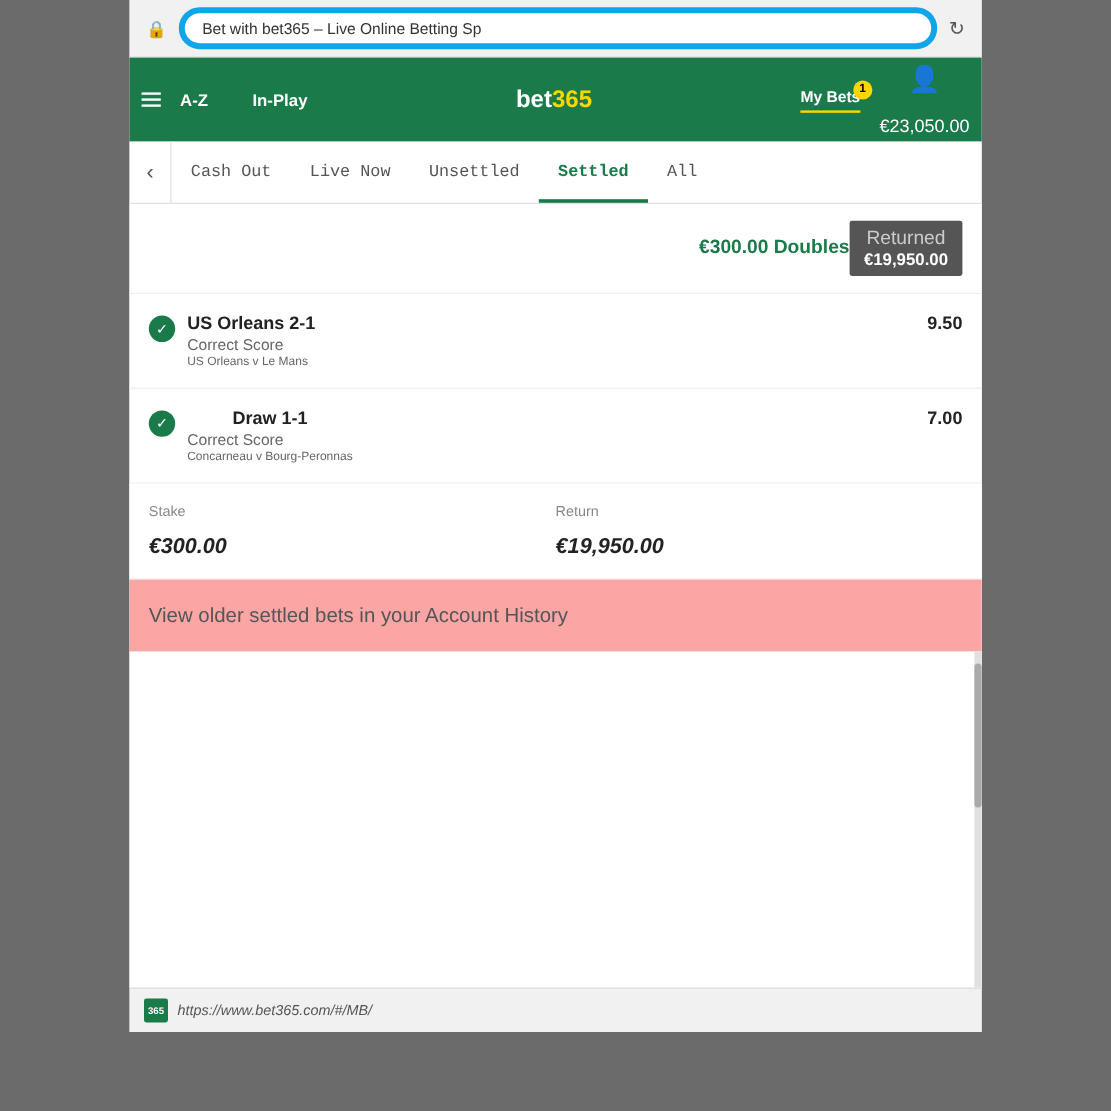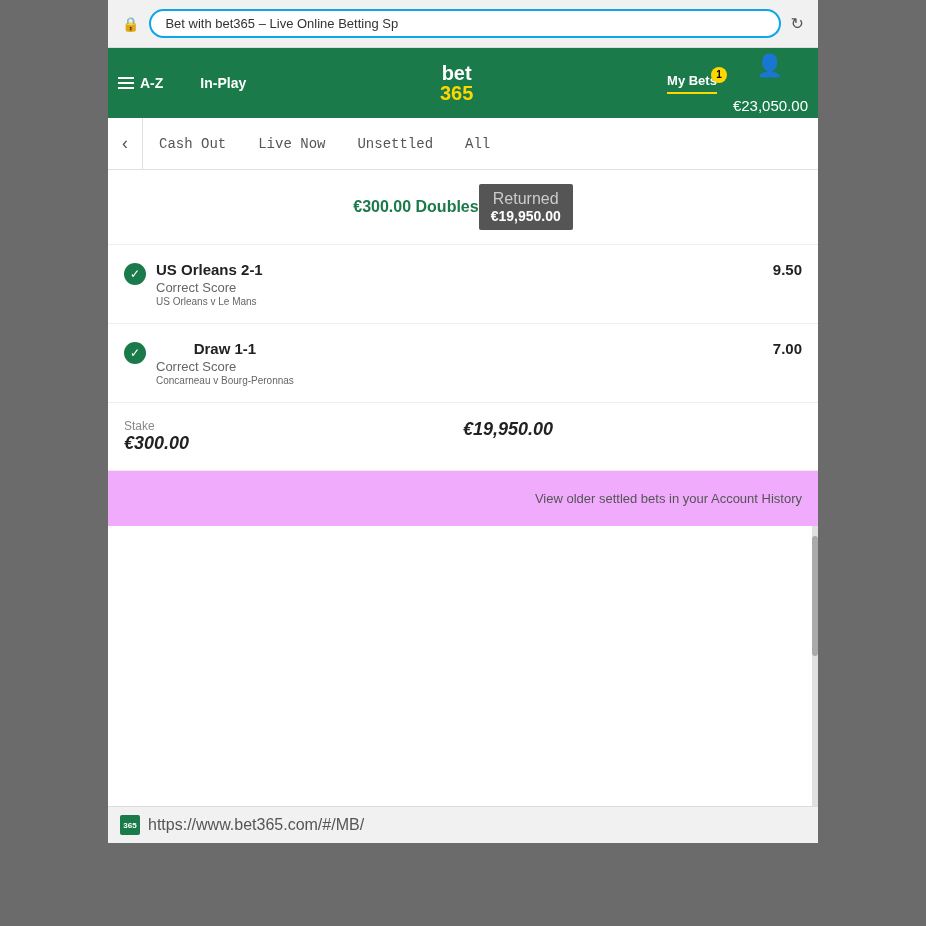--- a/index.html
+++ b/index.html
@@ -32,21 +32,21 @@
     }
 
     .lock-icon {
       font-size: 14px;
       color: #555;
     }
 
     .url-bar {
       flex: 1;
       background: #fff;
-      border: 2px solid #0ea5e9;
+      border: 5px solid #0ea5e9;
       border-radius: 20px;
       padding: 5px 14px;
       font-size: 13px;
       color: #333;
       overflow: hidden;
       text-overflow: ellipsis;
       white-space: nowrap;
     }
 
     .refresh-icon {
@@ -60,21 +60,21 @@
       background: #1a7a4a;
       display: flex;
       align-items: center;
       padding: 0 10px;
       height: 70px;
     }
 
     .nav-az {
       display: flex;
       align-items: center;
-      gap: 6px;
+      gap: 16px;
       color: #fff;
       font-size: 14px;
       font-weight: bold;
       cursor: pointer;
     }
 
     .hamburger-icon {
       display: flex;
       flex-direction: column;
       gap: 3px;
@@ -97,21 +97,21 @@
 
     .logo-container {
       flex: 1;
       display: flex;
       justify-content: center;
       align-items: center;
     }
 
     .logo {
       display: flex;
-      flex-direction: column;
+      flex-direction: row;
       align-items: center;
       line-height: 1;
     }
 
     .logo-bet {
       color: #fff;
       font-size: 20px;
       font-weight: 900;
     }
 
@@ -225,21 +225,21 @@
     }
 
     
     .bet-card {
       background: #fff;
       margin: 0;
     }
 
     .bet-header {
       display: flex;
-      justify-content: center;
+      justify-content: flex-end;
       align-items: center;
       padding: 14px 16px;
       border-bottom: 1px solid #eee;
     }
 
     .bet-title {
       color: #1a7a4a;
       font-size: 16px;
       font-weight: bold;
     }
@@ -328,37 +328,37 @@
       background: #fff;
     }
 
     .stake-col {
       flex: 1;
     }
 
     .sr-label {
       font-size: 12px;
       color: #888;
-      margin-bottom: 0;
+      margin-bottom: 12px;
     }
 
     .sr-value {
       font-size: 18px;
       font-weight: bold;
       color: #222;
       font-style: italic;
     }
 
     
     .footer-link {
-      text-align: right;
+      text-align: left;
       padding: 20px 16px;
-      font-size: 13px;
+      font-size: 17px;
       color: #555;
-      background: #f0abfc;
+      background: #fca5a5;
     }
 
     
     .bottom-bar {
       background: #f1f1f1;
       border-top: 1px solid #ddd;
       padding: 8px 12px;
       display: flex;
       align-items: center;
       gap: 8px;
@@ -373,22 +373,23 @@
       display: flex;
       align-items: center;
       justify-content: center;
       font-size: 8px;
       color: #fff;
       font-weight: bold;
       flex-shrink: 0;
     }
 
     .bottom-url {
-      font-size: 16px;
+      font-size: 12px;
       color: #555;
+      font-style: italic;
     }
 
     
     .scrollbar-track {
       position: absolute;
       right: 0;
       top: 0;
       width: 6px;
       height: 100%;
       background: #e0e0e0;
@@ -446,20 +447,21 @@
       <span class="account-icon">👤</span>
       <span class="account-balance">€23,050.00</span>
     </div>
   </div>
 
   <div class="tabs-bar">
     <div class="tab-back">‹</div>
     <div class="tab-item">Cash Out</div>
     <div class="tab-item">Live Now</div>
     <div class="tab-item">Unsettled</div>
+    <div class="tab-item active">Settled</div>
     <div class="tab-item">All</div>
   </div>
 
   <div class="main-content">
     <div class="bet-card">
 
       <div class="bet-header">
         <span class="bet-title">€300.00 Doubles</span>
         <div class="returned-box">
           <div class="returned-label">Returned</div>
@@ -490,20 +492,21 @@
         </div>
         <div class="bet-odds">7.00</div>
       </div>
 
       <div class="stake-return">
         <div class="stake-col">
           <div class="sr-label">Stake</div>
           <div class="sr-value">€300.00</div>
         </div>
         <div class="stake-col">
+          <div class="sr-label">Return</div>
           <div class="sr-value">€19,950.00</div>
         </div>
       </div>
 
     </div>
 
     <div class="footer-link">
       <span>View older settled bets in your Account History</span>
     </div>
 

